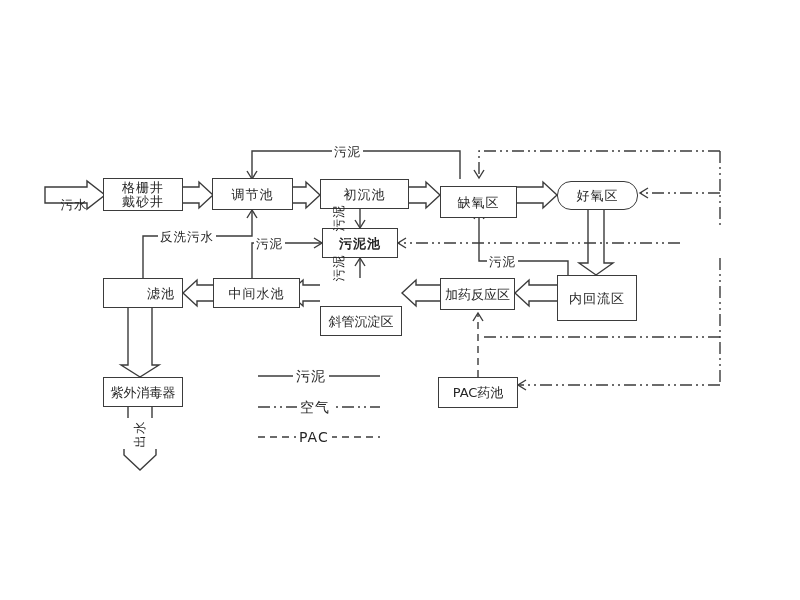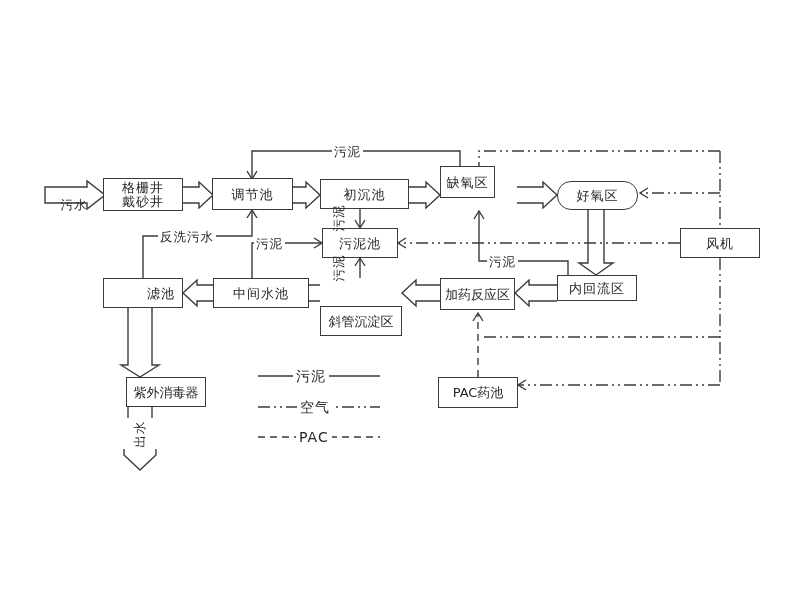--- a/index.html
+++ b/index.html
@@ -100,30 +100,29 @@
     <path stroke-dasharray="12,4,2,4,2,4" d="M258,407 H380"></path>
     <path stroke-dasharray="7,5" d="M258,437 H380"></path>
   </svg>
 
   <div class="box" style="left:103px;top:178px;width:80px;height:33px;flex-direction:column;line-height:14px;">
     <span>格栅井</span>
     <span>戴砂井</span>
   </div>
   <div class="box" style="left:212px;top:178px;width:81px;height:32px;">调节池</div>
   <div class="box" style="left:320px;top:179px;width:89px;height:30px;">初沉池</div>
-  <div class="box" style="left:440px;top:166px;width:55px;height:32px;">缺氧区</div>
+  <div class="box" style="left:440px;top:186px;width:77px;height:32px;">缺氧区</div>
   <div class="box" style="left:557px;top:181px;width:81px;height:29px;border-radius:14px;">好氧区</div>
-  <div class="box" style="left:680px;top:228px;width:80px;height:30px;">风机</div>
-  <div class="box" style="left:322px;top:228px;width:76px;height:30px;">污泥池</div>
+  <div class="box" style="left:322px;top:228px;width:76px;height:30px;font-weight:bold;">污泥池</div>
   <div class="box" style="left:103px;top:278px;width:80px;height:30px;padding-left:36px;">滤池</div>
-  <div class="box" style="left:213px;top:278px;width:96px;height:30px;">中间水池</div>
+  <div class="box" style="left:213px;top:278px;width:87px;height:30px;">中间水池</div>
   <div class="box" style="left:320px;top:278px;width:82px;height:30px;letter-spacing:0;margin-top:28px;">斜管沉淀区</div>
   <div class="box" style="left:440px;top:278px;width:75px;height:32px;letter-spacing:0;">加药反应区</div>
-  <div class="box" style="left:557px;top:275px;width:80px;height:26px;">内回流区</div>
-  <div class="box" style="left:103px;top:377px;width:80px;height:30px;letter-spacing:0;margin-left:23px;">紫外消毒器</div>
+  <div class="box" style="left:557px;top:275px;width:80px;height:46px;">内回流区</div>
+  <div class="box" style="left:103px;top:377px;width:80px;height:30px;letter-spacing:0;">紫外消毒器</div>
   <div class="box" style="left:438px;top:377px;width:80px;height:31px;letter-spacing:0;border-width:1.5px;">PAC药池</div>
 
   <div class="lbl nobg" style="left:55px;top:187px;width:38px;margin-top:10px;">污水</div>
 
   <div class="lbl" style="left:332px;top:144px;">污泥</div>
   <div class="lbl" style="left:158px;top:229px;">反洗污水</div>
   <div class="lbl" style="left:254px;top:236px;">污泥</div>
   <div class="lbl" style="left:487px;top:254px;">污泥</div>
   <div class="rot" style="left:323px;top:210px;">污泥</div>
   <div class="rot" style="left:323px;top:260px;">污泥</div>

